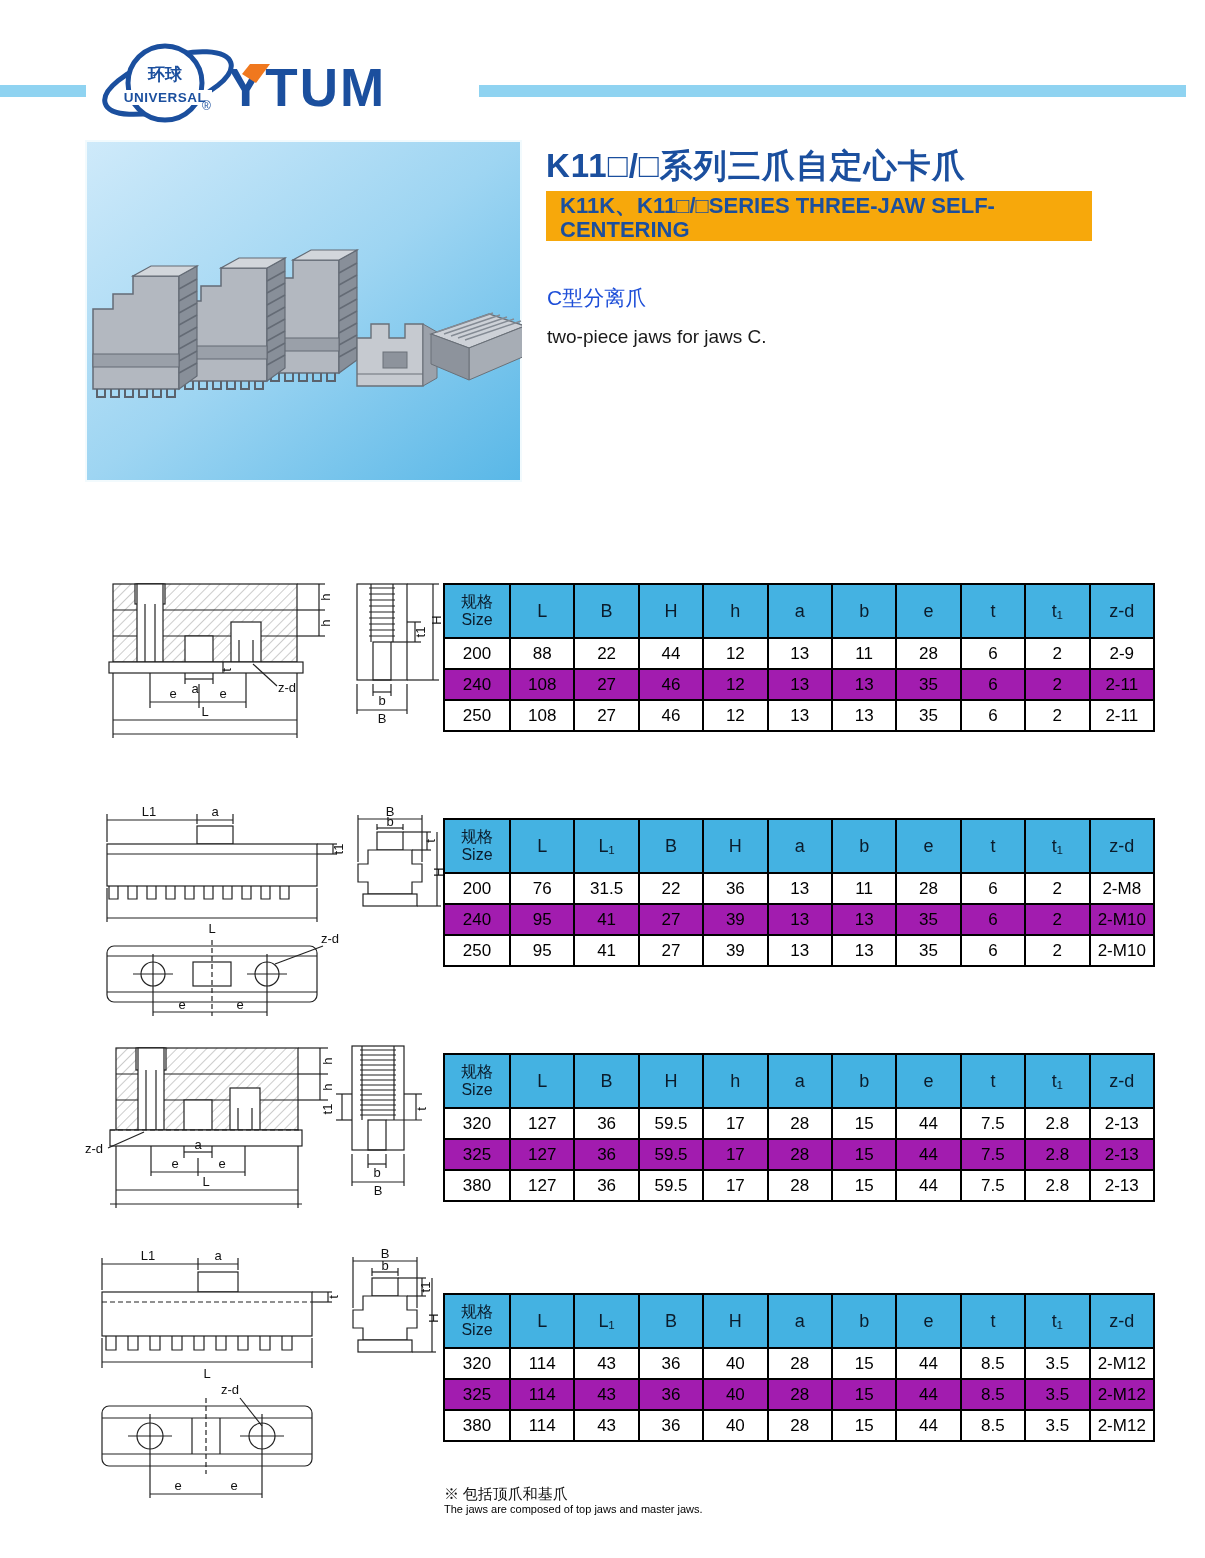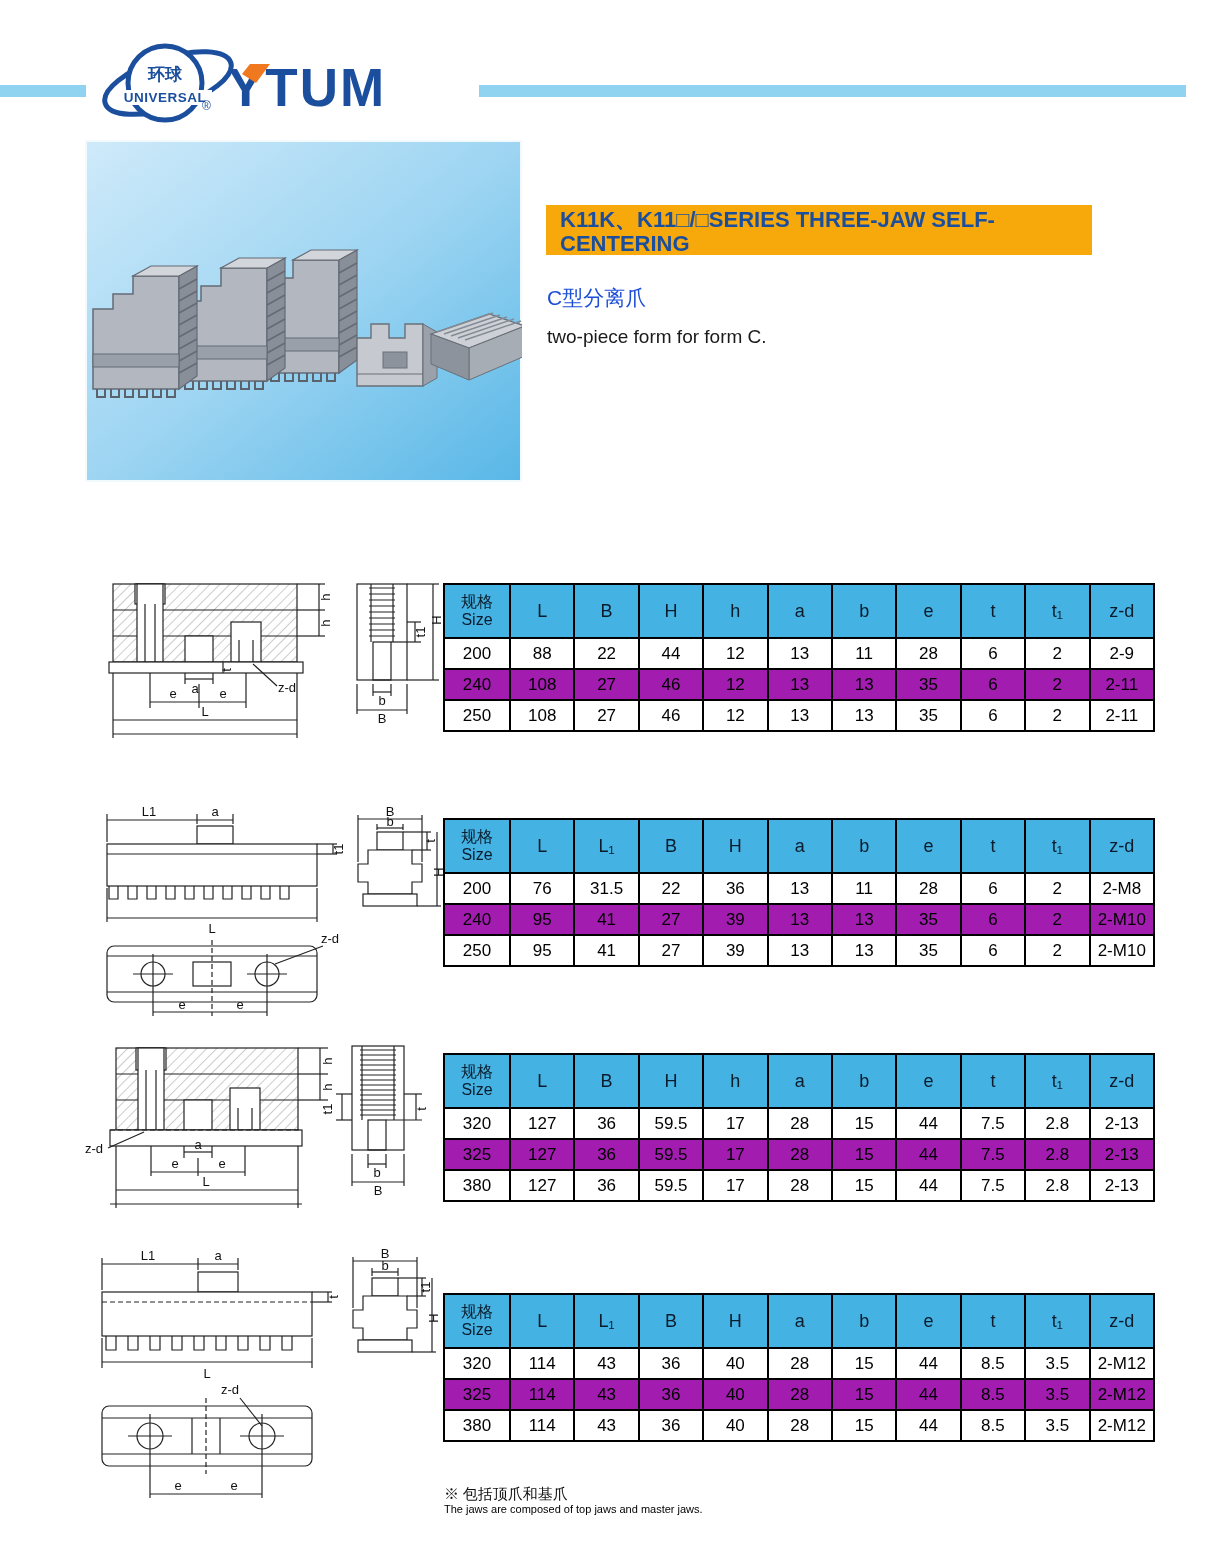--- a/index.html
+++ b/index.html
@@ -6,21 +6,21 @@
   .page{position:relative;width:1205px;height:1558px;background:#fff;overflow:hidden;
         font-family:"Liberation Sans","DejaVu Sans",sans-serif;color:#111;}
   .bar{position:absolute;height:12px;background:#8fd3f1;}
   .bar-left{left:0;top:85px;width:86px;}
   .bar-right{left:479px;top:85px;width:707px;}
   .logo-svg{position:absolute;left:100px;top:36px;width:150px;height:108px;}
   .brand-svg{position:absolute;left:228px;top:62px;width:235px;height:52px;}
   .photo{position:absolute;left:85px;top:140px;width:437px;height:342px;}
   .title-zh{position:absolute;left:546px;top:144px;font-size:33px;font-weight:800;color:#1b4f9e;letter-spacing:1px;white-space:nowrap;}
   .banner{position:absolute;left:546px;top:191px;width:546px;height:50px;background:#f7a80b;
-          color:#1b4f9e;font-weight:700;font-size:22px;line-height:1.08;padding:3px 0 0 14px;box-sizing:border-box;margin-top:14px;}
+          color:#1b4f9e;font-weight:700;font-size:22px;line-height:1.08;padding:3px 0 0 14px;box-sizing:border-box;}
   .form-zh{position:absolute;left:547px;top:284px;font-size:21px;color:#1d4ed8;}
   .form-en{position:absolute;left:547px;top:326px;font-size:19px;color:#1a1a1a;}
   .drawing{position:absolute;}
   #d1{left:85px;top:570px;width:360px;height:172px;}
   #d2{left:85px;top:806px;width:360px;height:215px;}
   #d3{left:80px;top:1036px;width:360px;height:185px;}
   #d4{left:80px;top:1248px;width:360px;height:258px;}
   .drawing svg{width:100%;height:100%;}
   .drawing text{font-family:"Liberation Sans","DejaVu Sans",sans-serif;font-size:13px;fill:#111;}
   .spec-table{position:absolute;left:443px;width:712px;border-collapse:collapse;table-layout:fixed;
@@ -83,25 +83,26 @@
       <path d="M0,56 L66,56" stroke="#6a7078" fill="none"></path>
     </g>
     <g transform="translate(346,164)">
       <path d="M0,30 L58,10 L94,22 L38,44 Z" fill="#cdd1d7" stroke="#6a7078" stroke-width="1.3"></path>
       <path d="M6,28 L62,9 M13,30 L69,11 M20,32 L76,13 M27,34 L83,15 M34,36 L90,17" stroke="#848b94" stroke-width="1.4" fill="none"></path>
       <path d="M38,44 L94,22 L94,52 L38,76 Z" fill="#a7adb5" stroke="#6a7078"></path>
       <path d="M0,30 L38,44 L38,76 L0,60 Z" fill="#8d939c" stroke="#6a7078"></path>
     </g>
   </svg>
 
+  <div class="title-zh">K11□/□系列三爪自定心卡爪</div>
   <div class="banner">
     <div>K11K、K11□/□SERIES THREE-JAW SELF-CENTERING</div>
   </div>
   <div class="form-zh">C型分离爪</div>
-  <div class="form-en">two-piece form for form C.</div>
+  <div class="form-en">two-piece jaws for jaws C.</div>
 
   <div class="drawing" id="d1">
   <svg viewBox="0 0 360 172">
     <defs>
           <pattern id="p1" width="7" height="7" patternTransform="rotate(45)" patternUnits="userSpaceOnUse">
             <line x1="0" y1="0" x2="0" y2="7" stroke="#9a9a9a" stroke-width="1"></line>
           </pattern>
         </defs>
     <g stroke="#222" stroke-width="1.2" fill="none">
       <rect x="28" y="14" width="184" height="78" fill="url(#p1)"></rect>

